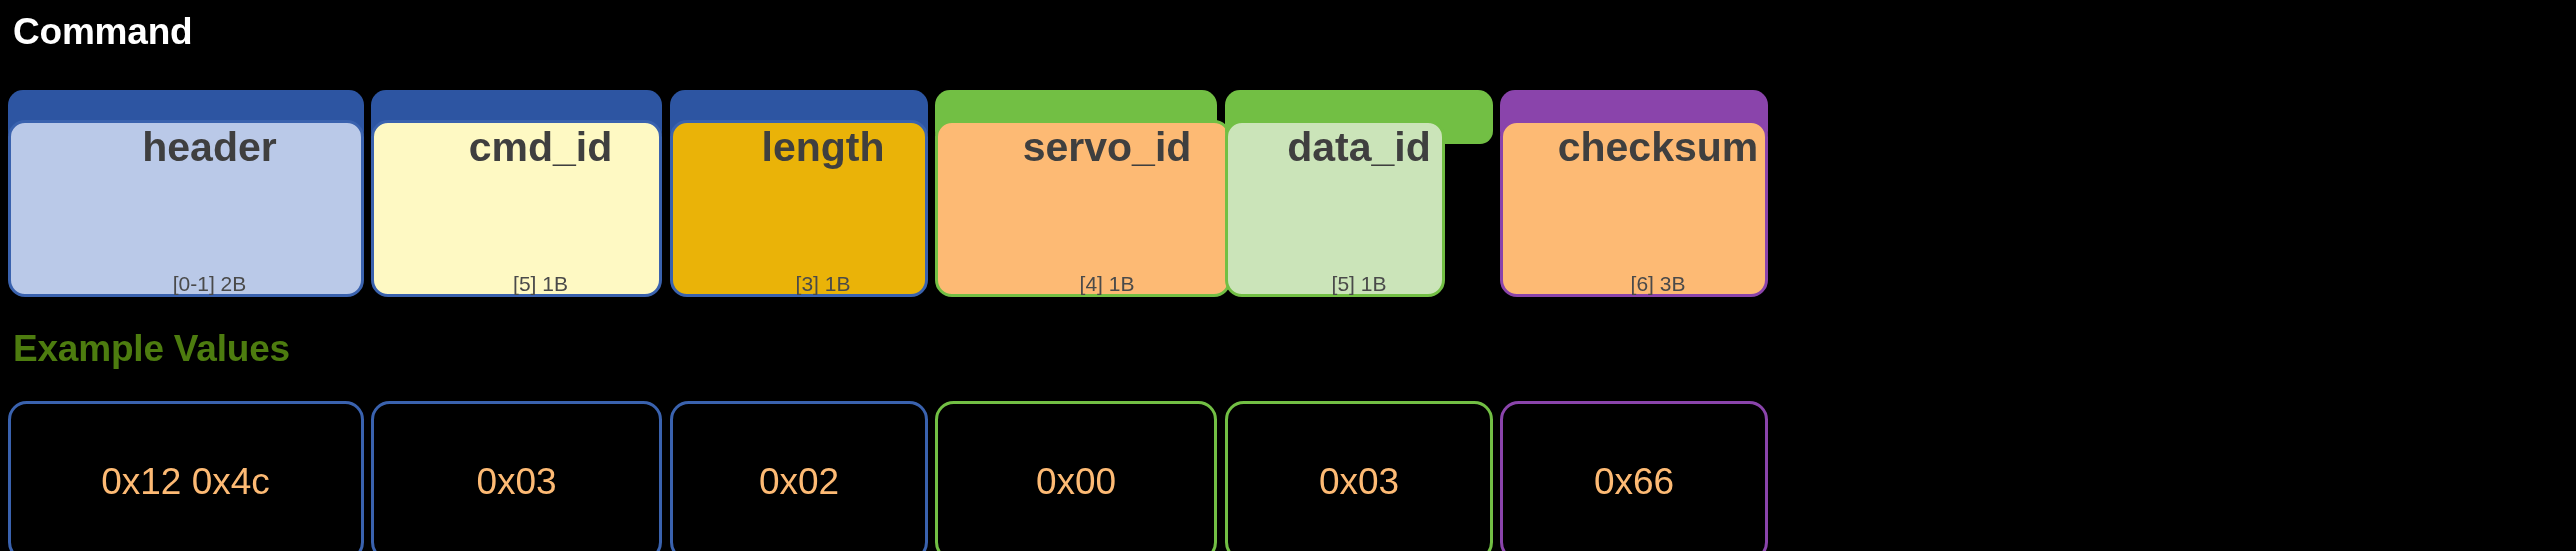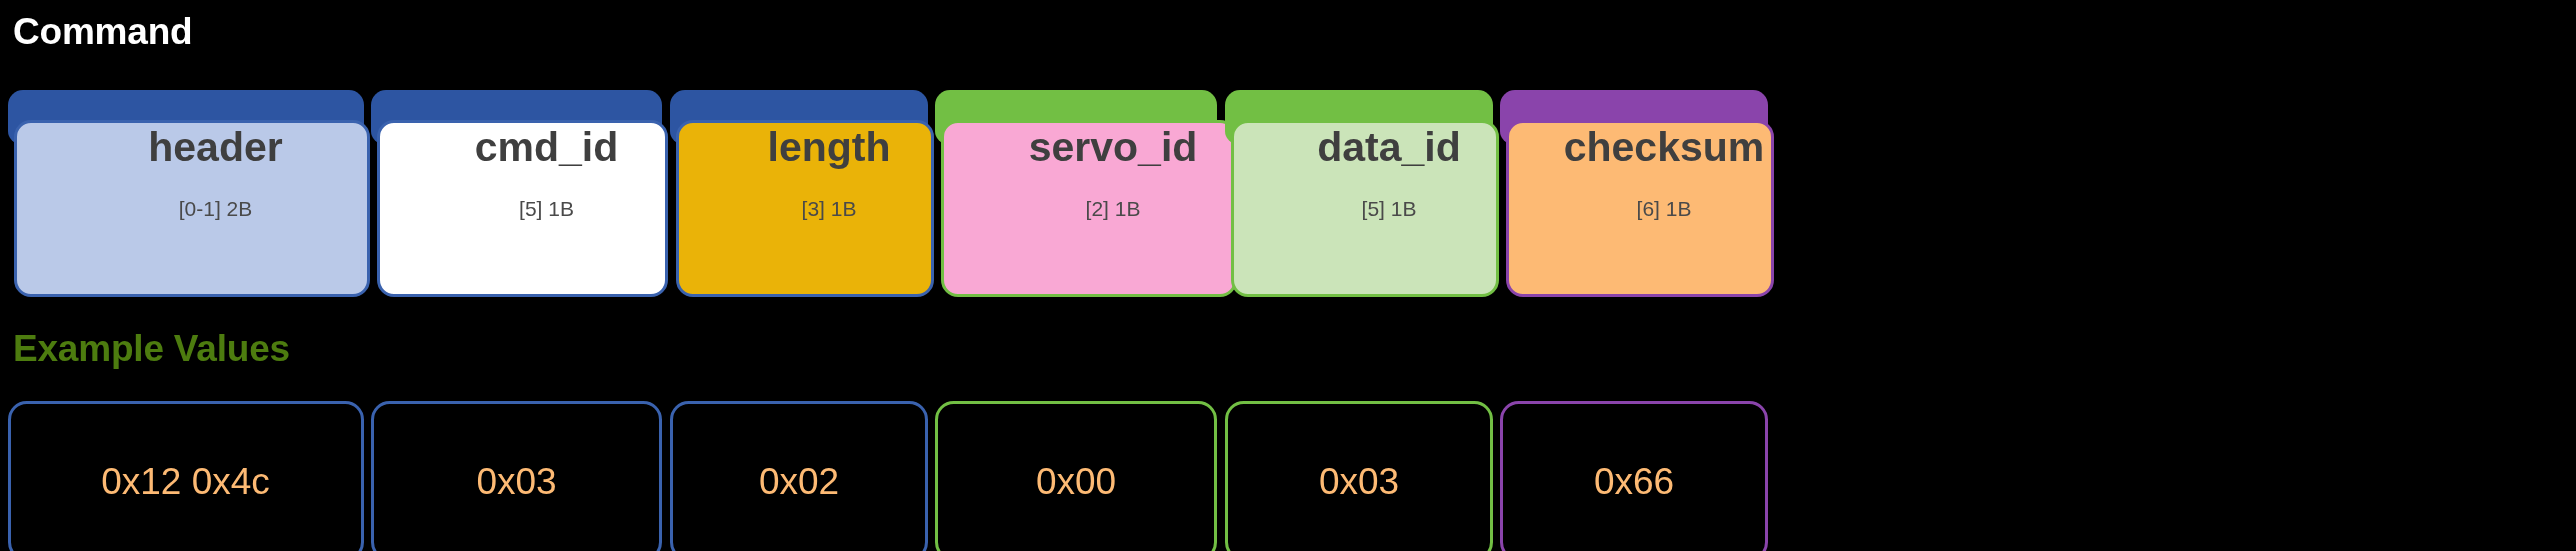--- a/index.html
+++ b/index.html
@@ -24,30 +24,30 @@
   
   .field-row{position:absolute;left:0;top:90px;height:215px;}
   .field{position:absolute;top:0;}
 
   .field-tab{
     position:absolute;left:0;top:0;
     height:54px;
     border-radius:15px 15px 13px 13px;
   }
   .field-body{
-    position:absolute;left:6px;top:30px;
+    position:absolute;left:0;top:30px;
     height:177px;
     border-radius:17px;
     border-style:solid;
     border-width:3.7px;
     box-sizing:border-box;
     display:flex;
     flex-direction:column;
     align-items:center;
-    justify-content:flex-start;
+    justify-content:space-between;
     padding-left:48px;
   }
   .field-name{
     color:#3f3f3f;
     font-weight:bold;
     font-size:41px;
     line-height:1;
     white-space:nowrap;
     margin-top:3.7px;
   }
@@ -90,51 +90,51 @@
   <div class="field-row">
       <div class="field" style="left: 7.5px; width: 356px;">
         <div class="field-tab" style="width: 356px; background: rgb(45, 85, 162);"></div>
         <div class="field-body" style="width: 356px; background: rgb(186, 201, 232); border-color: rgb(58, 98, 174);">
           <div class="field-name">header</div>
           <div class="field-range">[0-1] 2B</div>
         </div>
       </div>
       <div class="field" style="left: 371px; width: 291px;">
         <div class="field-tab" style="width: 291px; background: rgb(45, 85, 162);"></div>
-        <div class="field-body" style="width: 291px; background: #ffffff; border-color: rgb(58, 98, 174);">
+        <div class="field-body" style="width: 291px; background: #fef9c3; border-color: rgb(58, 98, 174);">
           <div class="field-name">cmd_id</div>
           <div class="field-range">[5] 1B</div>
         </div>
       </div>
       <div class="field" style="left: 670px; width: 258px;">
         <div class="field-tab" style="width: 258px; background: rgb(45, 85, 162);"></div>
         <div class="field-body" style="width: 258px; background: #eab308; border-color: rgb(58, 98, 174);">
           <div class="field-name">length</div>
           <div class="field-range">[3] 1B</div>
         </div>
       </div>
       <div class="field" style="left: 935px; width: 282px;">
         <div class="field-tab" style="width: 282px; background: rgb(114, 191, 68);"></div>
-        <div class="field-body" style="width: 296px; background: #f9a8d4; border-color: rgb(114, 191, 68);">
+        <div class="field-body" style="width: 296px; background: #fdba74; border-color: rgb(114, 191, 68);">
           <div class="field-name">servo_id</div>
-          <div class="field-range">[2] 1B</div>
+          <div class="field-range">[4] 1B</div>
         </div>
       </div>
       <div class="field" style="left: 1225px; width: 268px;">
         <div class="field-tab" style="width: 268px; background: rgb(114, 191, 68);"></div>
-        <div class="field-body" style="width: 268px; background: rgb(203, 228, 185); border-color: rgb(114, 191, 68);">
+        <div class="field-body" style="width: 220px; background: rgb(203, 228, 185); border-color: rgb(114, 191, 68);">
           <div class="field-name">data_id</div>
           <div class="field-range">[5] 1B</div>
         </div>
       </div>
       <div class="field" style="left: 1500px; width: 268px;">
         <div class="field-tab" style="width: 268px; background: rgb(138, 68, 171);"></div>
         <div class="field-body" style="width: 268px; background: #fdba74; border-color: rgb(138, 68, 171);">
           <div class="field-name">checksum</div>
-          <div class="field-range">[6] 1B</div>
+          <div class="field-range">[6] 3B</div>
         </div>
       </div>
     </div>
 
   <div class="section-title" id="title-example" style="color: #4d7c0f;">Example Values</div>
 
   <div class="value-row">
       <div class="value-box" style="left: 7.5px; width: 356px; border-color: rgb(58, 98, 174);">
         <div class="value-text">0x12 0x4c</div>
       </div>

